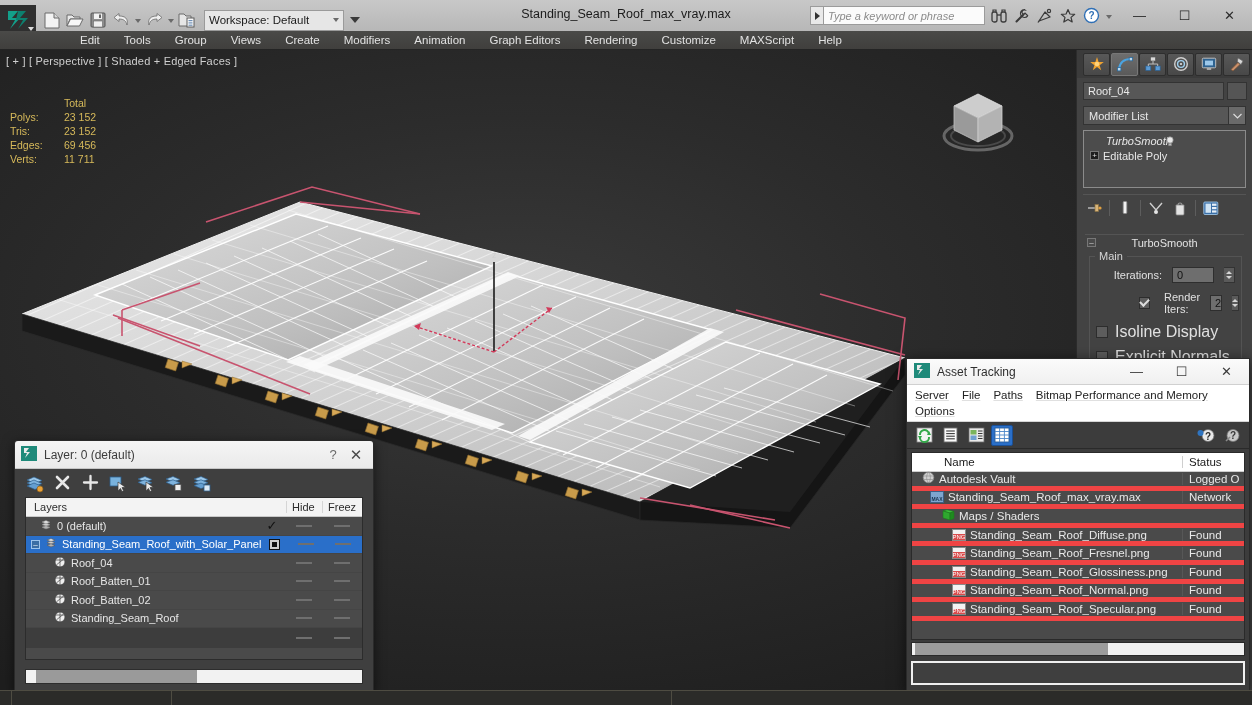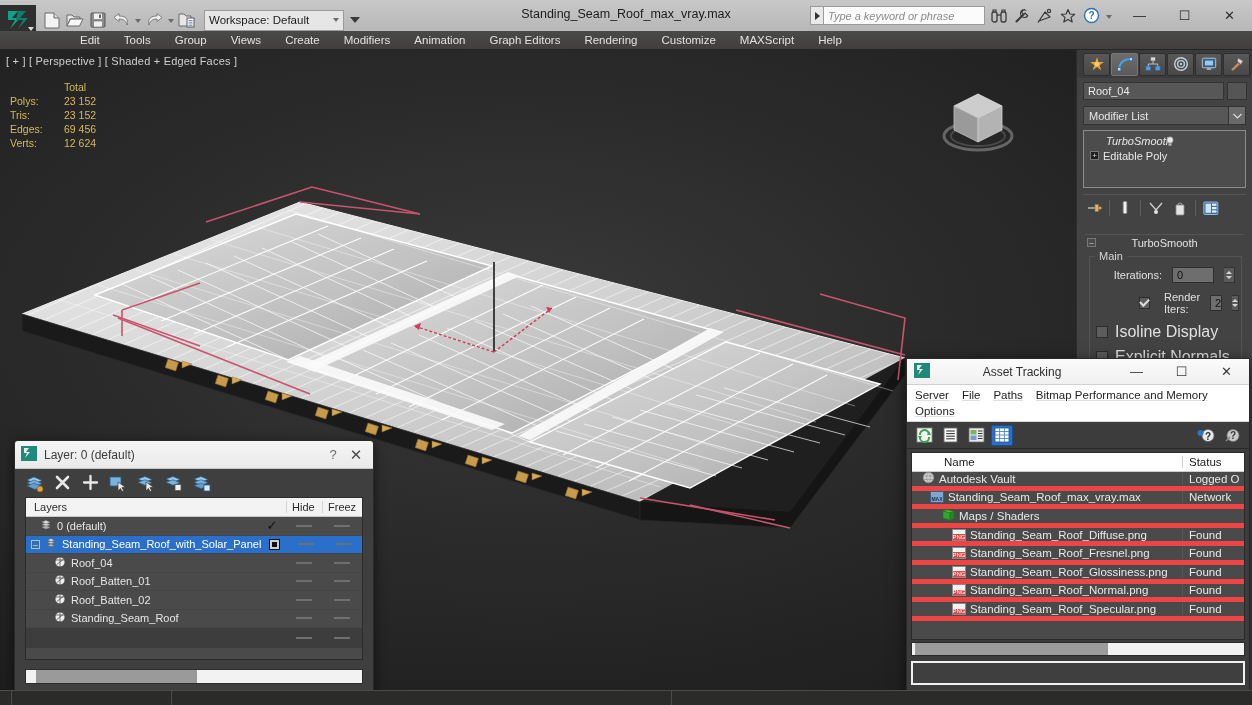--- a/index.html
+++ b/index.html
@@ -110,21 +110,21 @@
     background: #262626; overflow: hidden;
   }
   .vp-bg {
     position:absolute; inset:0;
     background: radial-gradient(ellipse 80% 70% at 48% 42%, #3a3a3a 0%, #2c2c2c 45%, #1e1e1e 100%);
   }
   .vp-label {
     position: absolute; left: 6px; top: 5px; font-size: 11px; color: #cfcfcf;
     letter-spacing: .2px;
   }
-  .stats { position:absolute; left: 10px; top: 30px; font-size: 10.5px; color:#d6b95a; }
+  .stats { position:absolute; left: 10px; top: 46px; font-size: 10.5px; color:#d6b95a; }
   .stats table { border-collapse: collapse; }
   .stats td { padding: 1px 0; font-size: 10.5px; color:#d6b95a; }
   .stats td.lbl { width: 48px; }
   .stats td.val { padding-left: 6px; }
   .stats .hdr { color:#d6b95a; padding-left:6px; }
 
   
   .viewcube { position:absolute; right: 52px; top: 30px; width: 92px; height: 78px; }
 
   
@@ -285,21 +285,21 @@
   .assetdlg {
     position:absolute; left: 906px; top: 358px; width: 344px; height: 334px;
     background: #3c3c3c; border: 1px solid #2a2a2a;
     box-shadow: 0 3px 14px rgba(0,0,0,.6);
   }
   .at-title {
     height: 26px; background: linear-gradient(to bottom,#fbfbfb,#f0f0f0);
     display:flex; align-items:center; padding-left: 7px;
     border-bottom:1px solid #d0d0d0;
   }
-  .at-title .t { font-size: 12px; color:#2f2f2f; flex:1;text-align:center; }
+  .at-title .t { font-size: 12px; color:#2f2f2f; margin-left: 7px; flex:1; }
   .atwc { width: 45px; height: 26px; display:flex;align-items:center;justify-content:center;
           color:#3a3a3a; font-size: 13px; }
   .at-menubar {
     background:#fff; padding: 2px 0 2px 8px; border-bottom: 1px solid #d6d6d6;
     display:flex; flex-wrap: wrap; row-gap:0px;text-decoration:underline;
   }
   .at-menu { font-size: 11.5px; color:#222; padding: 2px 7px 2px 0; margin-right: 6px; }
   .at-toolbar {
     height: 27px; background:#3c3c3c; display:flex; align-items:center;
     padding: 0 6px; gap: 4px; border-bottom:1px solid #2a2a2a;
@@ -510,21 +510,21 @@
         <tr>
               <td class="lbl">Tris:</td>
             <td class="val">23 152</td>
             </tr>
         <tr>
               <td class="lbl">Edges:</td>
             <td class="val">69 456</td>
             </tr>
         <tr>
               <td class="lbl">Verts:</td>
-            <td class="val">12 624</td>
+            <td class="val">11 711</td>
             </tr>
       </tbody>
         </table>
     </div>
 
     <svg class="model" viewBox="0 0 1076 640">
       <defs>
         <linearGradient id="panelGrad" x1="0" y1="0" x2="1" y2="1">
           <stop offset="0%" stop-color="#e9e9e9"></stop>
           <stop offset="55%" stop-color="#cfcfcf"></stop>

